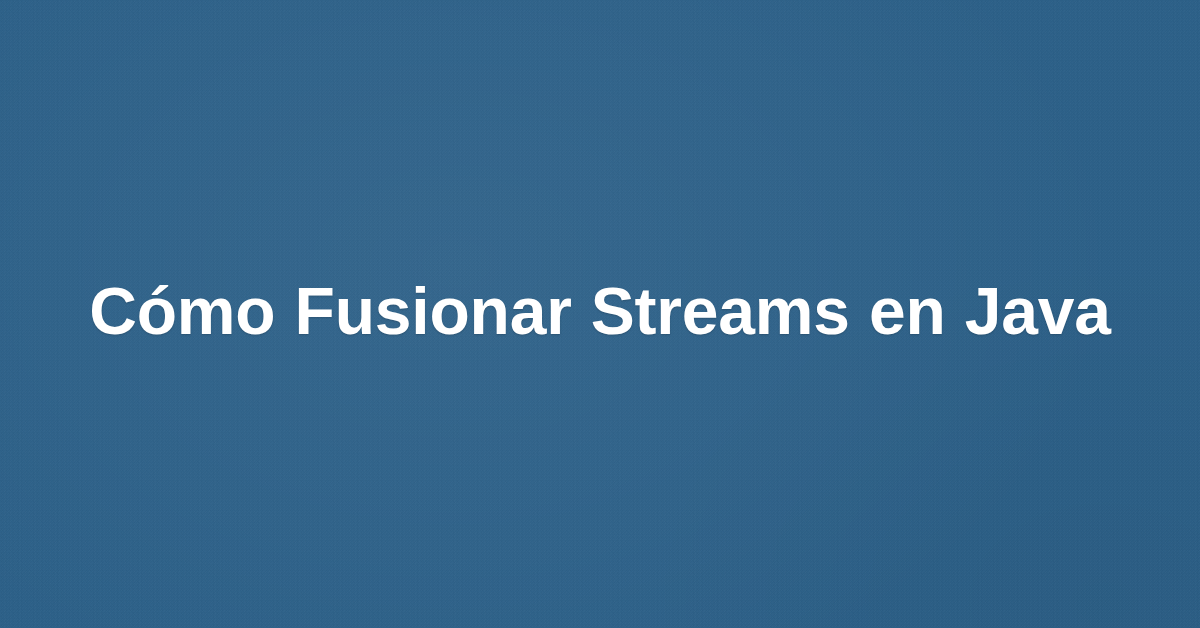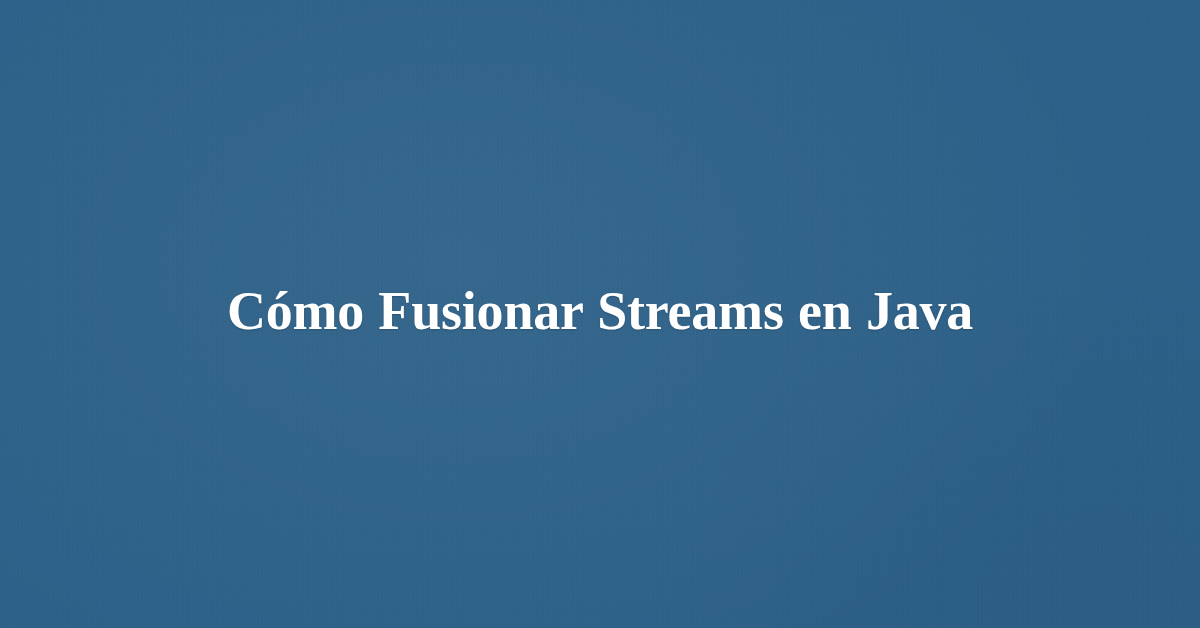--- a/index.html
+++ b/index.html
@@ -64,22 +64,22 @@
     z-index: 2;
     width: 1120px;
     margin: 0 auto;
     text-align: center;
     padding-bottom: 6px;
   }
 
   .og-title {
     margin: 16px;
     color: #ffffff;
-    font-family: Liberation Serif, serif;
-    font-size: 54px;
+    font-family: Liberation Sans, sans-serif;
+    font-size: 66px;
     font-weight: bold;
     line-height: 80px;
     letter-spacing: -0.2px;
     word-spacing: 1px;
     text-align: center;
     text-rendering: optimizeLegibility;
     text-shadow: 0 1px 2px rgba(0, 0, 0, 0.18);
   }
 
   .og-title .line {

